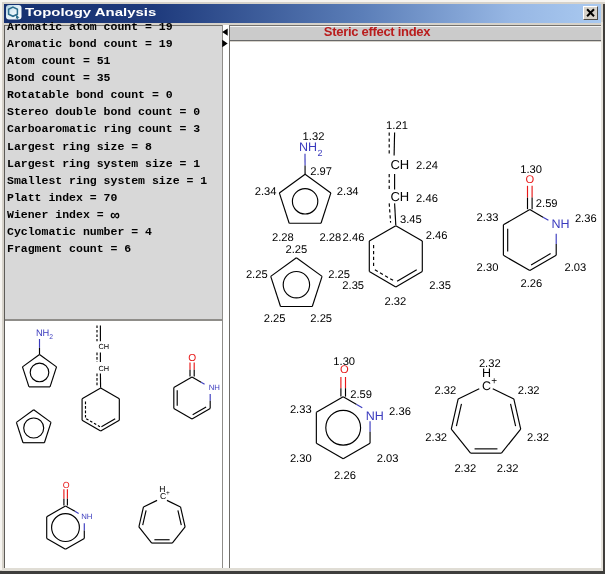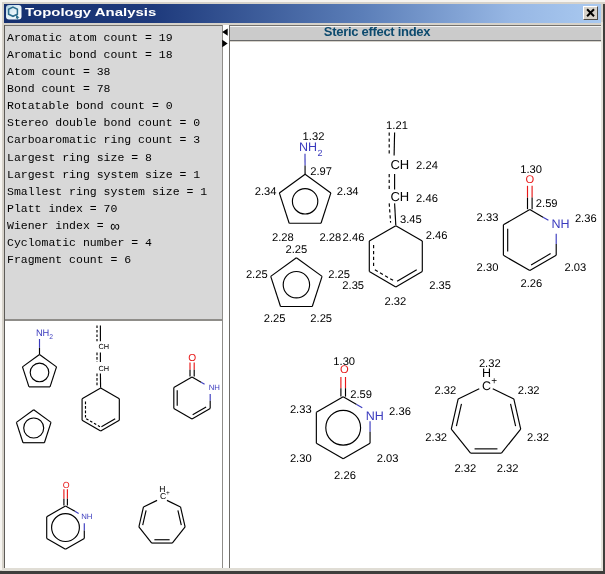--- a/index.html
+++ b/index.html
@@ -34,44 +34,44 @@
   </svg>
 
 <div class="abs" style="left:4px;top:25px;width:597px;height:1px;background:#74726e"></div>
 
 <div class="abs" style="left:3.5px;top:25px;width:1.5px;height:543px;background:#5d5b57"></div>
 <div class="abs" style="left:5px;top:26px;width:216.5px;height:293px;background:#d8d8d8"></div>
 <div class="abs" style="left:5px;top:319px;width:216.5px;height:2px;background:#8f8d89"></div>
 <div class="abs" style="left:5px;top:321px;width:216.5px;height:247px;background:#ffffff"></div>
 <div class="abs" style="left:221.5px;top:25px;width:1px;height:543px;background:#8f8d89"></div>
 
-<div class="abs" style="left:7px;top:29px;width:214px;font-family:'Liberation Mono',monospace;font-weight:normal;font-size:11.5px;line-height:17.08px;color:#000">
+<div class="abs" style="left:7px;top:18px;width:214px;font-family:'Liberation Mono',monospace;font-weight:bold;font-size:11.5px;line-height:17.08px;color:#000">
     <div class="tl">Aromatic atom count = 19</div>
-    <div class="tl">Aromatic bond count = 18</div>
-    <div class="tl">Atom count = 38</div>
-    <div class="tl">Bond count = 78</div>
+    <div class="tl">Aromatic bond count = 19</div>
+    <div class="tl">Atom count = 51</div>
+    <div class="tl">Bond count = 35</div>
     <div class="tl">Rotatable bond count = 0</div>
     <div class="tl">Stereo double bond count = 0</div>
     <div class="tl">Carboaromatic ring count = 3</div>
     <div class="tl">Largest ring size = 8</div>
     <div class="tl">Largest ring system size = 1</div>
     <div class="tl">Smallest ring system size = 1</div>
     <div class="tl">Platt index = 70</div>
     <div class="tl">Wiener index = <span style="font-size:15px;line-height:4px;vertical-align:-1.5px">∞</span></div>
     <div class="tl">Cyclomatic number = 4</div>
     <div class="tl">Fragment count = 6</div>
   </div>
 
 <div class="abs" style="left:222.5px;top:25px;width:6px;height:543px;background:#ffffff"></div>
 <div class="abs" style="left:228.5px;top:25px;width:1.5px;height:543px;background:#6f6d69"></div>
 
 <div class="abs" style="left:230px;top:26px;width:370.5px;height:0.8px;background:#f4f4f4"></div>
 <div class="abs" style="left:230px;top:26.8px;width:370.5px;height:14.7px;background:#cbcbcb;border-bottom:1.2px solid #686868"></div>
 <div class="abs" style="left:230px;top:41.5px;width:370.5px;height:526.5px;background:#ffffff"></div>
-<div class="abs" style="left:230px;top:26px;width:294px;height:15px;text-align:center;font-size:13px;font-weight:bold;color:#0c4a6e;line-height:12.2px;letter-spacing:-0.3px">Steric effect index</div>
+<div class="abs" style="left:230px;top:26px;width:294px;height:15px;text-align:center;font-size:13px;font-weight:bold;color:#b91c1c;line-height:12.2px;letter-spacing:-0.3px">Steric effect index</div>
 
 <svg class="abs" style="left:0;top:0;text-rendering:geometricPrecision" width="605" height="574" viewBox="0 0 605 574">
 <line x1="305.10" y1="174.20" x2="330.87" y2="192.93" stroke="#000000" stroke-width="1.15"></line>
 <line x1="330.87" y1="192.93" x2="321.03" y2="223.22" stroke="#000000" stroke-width="1.15"></line>
 <line x1="321.03" y1="223.22" x2="289.17" y2="223.22" stroke="#000000" stroke-width="1.15"></line>
 <line x1="289.17" y1="223.22" x2="279.33" y2="192.93" stroke="#000000" stroke-width="1.15"></line>
 <line x1="279.33" y1="192.93" x2="305.10" y2="174.20" stroke="#000000" stroke-width="1.15"></line>
 <circle cx="305.10" cy="201.30" r="12.70" fill="none" stroke="#000000" stroke-width="1.15"></circle>
 <line x1="305.00" y1="153.80" x2="305.06" y2="165.43" stroke="#3b3bbe" stroke-width="1.15"></line>
 <line x1="305.06" y1="165.43" x2="305.10" y2="174.20" stroke="#000000" stroke-width="1.15"></line>

